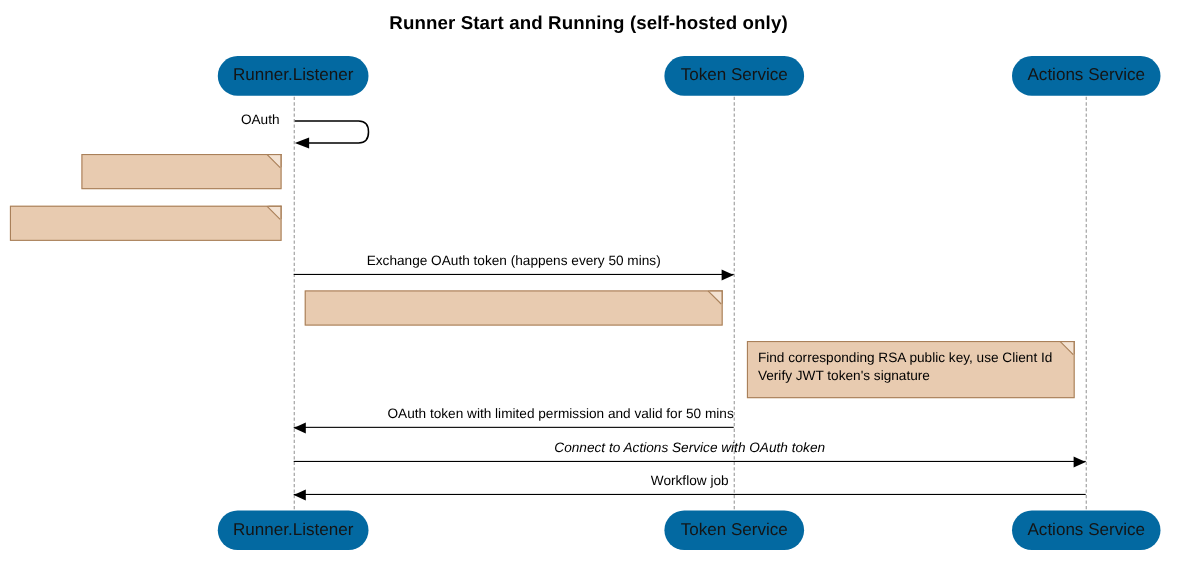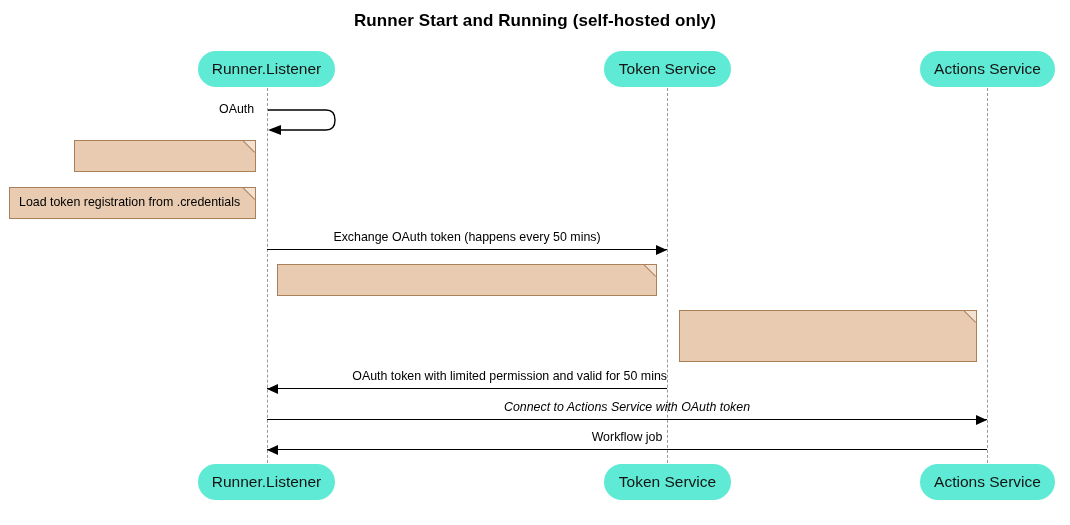--- a/index.html
+++ b/index.html
@@ -29,21 +29,21 @@
     position: absolute;
     top: 88px;
     width: 0;
     height: 375px;
     border-left: 1px dashed #9a9a9a;
   }
   .participant {
     position: absolute;
     height: 36px;
     border-radius: 18px;
-    background: #5eead4;
+    background: #0369a1;
     display: flex;
     align-items: center;
     justify-content: center;
     font-size: 15.5px;
     color: #141414;
     box-sizing: border-box;
   }
   .note {
     position: absolute;
     background: #e8cbb0;
@@ -131,23 +131,24 @@
     </div>
     <div class="participant" style="left: 604px; top: 464px; width: 127px;">
       <span>Token Service</span>
     </div>
     <div class="participant" style="left: 920px; top: 464px; width: 135px;">
       <span>Actions Service</span>
     </div>
   </div>
 <div id="notes-layer">
     <div class="note" style="left: 74px; top: 140px; width: 182px; height: 32px;"><div class="fold"></div></div>
-    <div class="note" style="left: 9px; top: 187px; width: 247px; height: 32px;"><div class="fold"></div><div>Load token registration from .credentials</div></div>
+    <div class="note" style="left: 9px; top: 187px; width: 247px; height: 32px;"><div class="fold"></div></div>
     <div class="note" style="left: 277px; top: 264px; width: 380px; height: 32px;"><div class="fold"></div></div>
-    <div class="note" style="left: 679px; top: 310px; width: 298px; height: 52px;"><div class="fold"></div></div>
+    <div class="note" style="left: 679px; top: 310px; width: 298px; height: 52px;"><div class="fold"></div><div>Find corresponding RSA public key, use Client Id
+Verify JWT token's signature</div></div>
   </div>
 <div id="messages-layer">
     <svg width="74" height="32" style="position: absolute; left: 267px; top: 106px;">
       <path d="M 1 4 L 59 4 Q 68 4 68 14 Q 68 24 59 24 L 13 24" fill="none" stroke="#000" stroke-width="1.4"></path>
       <polygon points="1,24 14,19 14,29" fill="#000"></polygon>
     </svg>
     <div class="msg-label" style="left: 219px; top: 102px;">OAuth</div>
     <div class="msg-line" style="left: 267px; top: 249px; width: 400px;"></div>
     <div class="arrow-head arrow-right" style="top: 244.7px; left: 656px;"></div>
     <div class="msg-label" style="top: 230px; left: 267px; width: 400px; text-align: center;">Exchange OAuth token (happens every 50 mins)</div>

